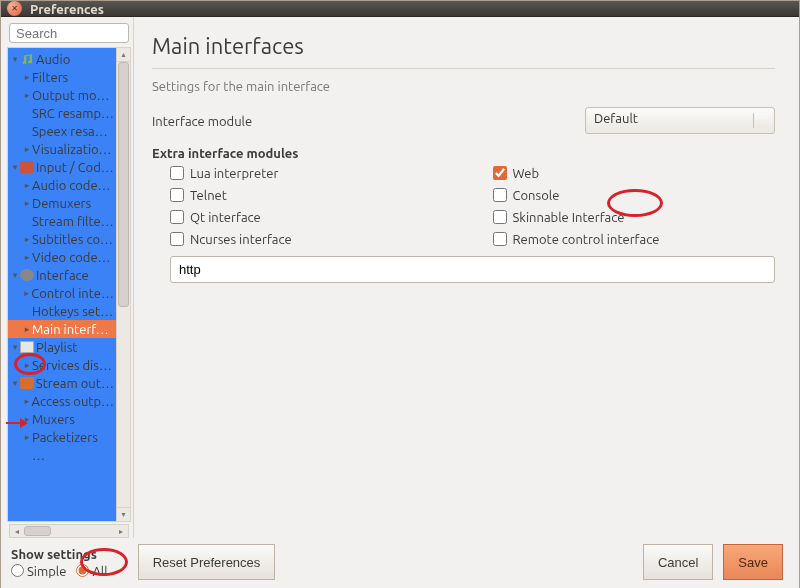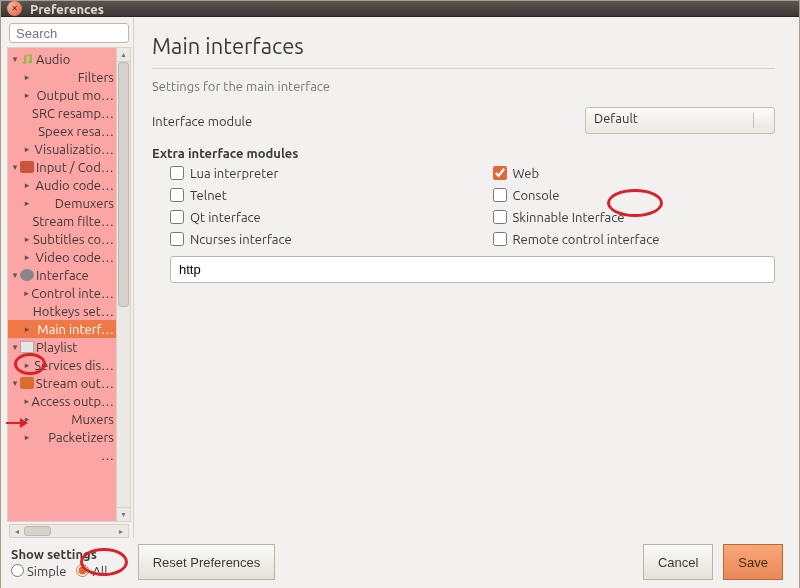--- a/index.html
+++ b/index.html
@@ -6,28 +6,28 @@
   body { font-family: "Ubuntu", "DejaVu Sans", sans-serif; font-size: 13px; color: #3c3b37; background: #f2f1f0; width: 800px; height: 588px; overflow: hidden; }
   .window { width: 800px; height: 588px; border: 1px solid #aa9c8f; display: flex; flex-direction: column; }
   .titlebar { height: 26px; background: linear-gradient(#595551, #3c3734); color: #e4dcd3; display: flex; align-items: center; padding: 0 6px; font-size: 13px; font-weight: bold; border-bottom: 1px solid #2a2622;}
   .close-btn { width: 15px; height: 15px; border-radius: 50%; background: radial-gradient(circle at 30% 30%, #f7b19e, #e05b33); margin-right: 8px; display:flex; align-items:center; justify-content:center; }
   .close-btn span { font-size:8px; color:#5a2510; line-height:1; transform:translateY(-0.5px);}
   .content { flex: 1; display: flex; flex-direction: column; background: #f2f1f0; }
   .upper { flex: 1; display: flex; overflow:hidden; }
   .sidebar { width: 133px; border-right: 1px solid #d6d1cb; display:flex; flex-direction:column; padding:4px 2px 0 6px; }
   .search-box { height: 20px; border: 1px solid #bdb7ad; border-radius: 3px; background: #fff; margin: 2px 2px 4px 2px; padding: 3px 6px; color:#888; font-size:13px; }
   .tree-wrap { flex:1; display:flex; overflow:hidden; }
-  .tree { flex:1; border: 1px solid #d6d1cb; background:#fca5a5; overflow: hidden; font-size:13px; padding:2px 0; height: 475px;}
+  .tree { flex:1; border: 1px solid #d6d1cb; background:#3b82f6; overflow: hidden; font-size:13px; padding:2px 0; height: 475px;}
   .tree-row { white-space: nowrap; padding: 1px 2px; height:18px; display:flex; align-items:center; overflow:hidden;}
   .tree-row.selected { background: #f07746; color: #fff; }
   .tri { display:inline-block; width:10px; text-align:center; font-size:9px; color:#555;}
   .tri.exp::before { content:"▾"; }
   .tri.col::before { content:"▸"; }
   .tri.none::before { content:""; }
-  .ind0{padding-left:2px;} .ind1{padding-left:14px;justify-content:space-between;} 
+  .ind0{padding-left:2px;} .ind1{padding-left:14px;} 
   .ic { display:inline-block; width:14px; height:12px; margin-right:2px;}
   .ic-audio { background:#8dbb3e; clip-path: polygon(30% 20%,30% 70%,20% 70%,20% 90%,45% 90%,45% 30%,70% 20%,70% 65%,60% 65%,60% 85%,85% 85%,85% 10%); }
   .ic-input { background:#c8553d; border-radius:2px; }
   .ic-iface { background:#888; border-radius:50%; }
   .ic-play { background:#e6e6e6; border:1px solid #aaa;}
   .ic-stream { background:#d86e2e; border-radius:2px;}
   .vscroll { width: 14px; background:#ece8e3; border:1px solid #d6d1cb; border-left:none; display:flex; flex-direction:column;}
   .vscroll .btn{height:14px; border-bottom:1px solid #d6d1cb; display:flex;align-items:center;justify-content:center;font-size:8px;color:#777;}
   .vscroll .btn.bot{border-top:1px solid #d6d1cb;border-bottom:none;}
   .vscroll .track{flex:1; position:relative;}

